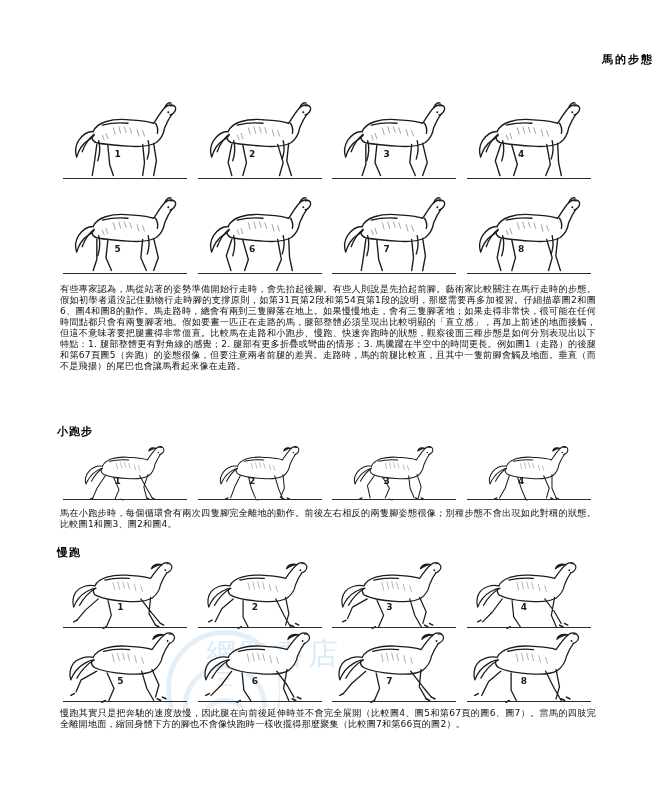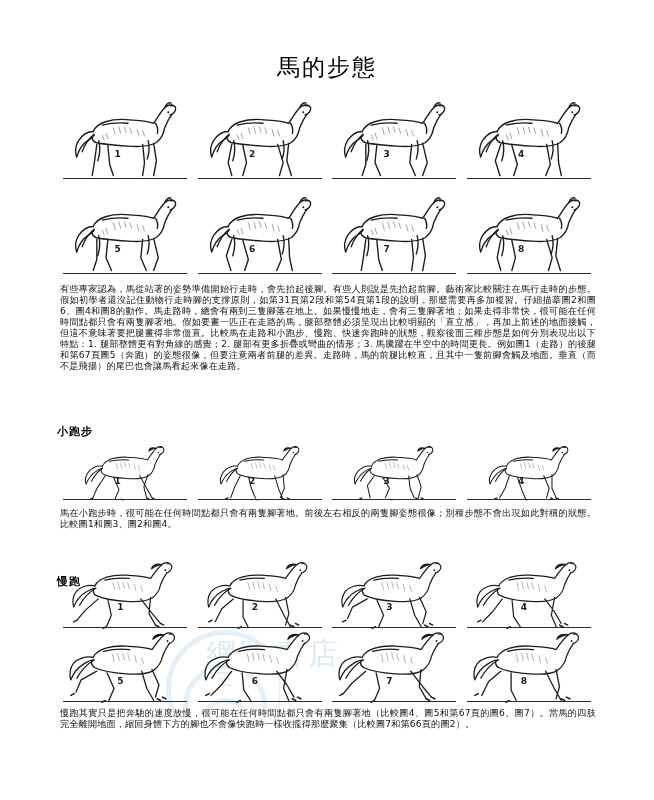--- a/index.html
+++ b/index.html
@@ -77,23 +77,23 @@
     font-size: 17px;
     color: #a9d2ec;
   }
 
   
   .doc-title {
     position: absolute;
     left: 0;
     top: 52px;
     width: 100%;
-    text-align: center;
-    font-size: 23px;
-    font-weight: normal;
+    text-align: right;
+    font-size: 11px;
+    font-weight: bold;
     letter-spacing: 2px;
     color: #000000;
     z-index: 4;
   }
 
   
   .fig-grid {
     position: absolute;
     display: flex;
     z-index: 3;
@@ -481,23 +481,23 @@
       <g stroke-width="0.8" opacity="0.5">
         <path d="M52 34 L54 42 M58 33 L60 41 M64 33 L66 40 M70 34 L72 41 M78 36 L80 43 M84 37 L86 44"></path>
       </g>
     </g>
   </svg>
         <span class="fig-num" style="left: 42%; bottom: 16px;">4</span>
         <div class="ground"></div>
       </div>
     </div>
 
-  <div class="para" style="left:60px; top:508px; width:536px;">馬在小跑步時，很可能在任何時間點都只會有兩隻腳著地。前後左右相反的兩隻腳姿態很像；別種步態不會出現如此對稱的狀態。比較圖1和圖3、圖2和圖4。</div>
-
-  <div class="section-head" style="left:57px; top:574px;">慢跑</div>
+  <div class="para" style="left:60px; top:508px; width:536px;">馬在小跑步時，每個循環會有兩次四隻腳完全離地的動作。前後左右相反的兩隻腳姿態很像；別種步態不會出現如此對稱的狀態。比較圖1和圖3、圖2和圖4。</div>
+
+  <div class="section-head" style="left:57px; top:545px;">慢跑</div>
 
   <div class="fig-grid" id="canter-row1" style="left:58px; top:558px; width:538px; height:72px;">
       <div class="fig-cell" style="width: 25%;">
   <svg viewBox="0 0 134 88" preserveAspectRatio="xMidYMax meet" class="horse-svg">
     <g fill="none" stroke="#1c1c1c" stroke-width="1.5" stroke-linecap="round" stroke-linejoin="round">
       <path d="M30 34 C34 24 52 20 68 21 C80 22 91 22 98 25 C102 19 107 12 112 8
                C115 5 121 5 122 8 C124 11 121 15 118 18 C115 22 112 28 110 33
                C109 39 105 45 100 49 C93 53 80 54 68 53 C53 52 38 49 32 46
                C27 44 27 38 30 34 Z" fill="#ffffff"></path>
       <path d="M112 8 C105 6 100 9 99 13 C103 10 108 8 112 8 Z" fill="#1c1c1c"></path>
@@ -675,16 +675,16 @@
       <g stroke-width="0.8" opacity="0.5">
         <path d="M52 30 L54 39 M58 29 L60 38 M64 29 L66 37 M70 30 L72 38 M78 32 L80 40 M86 34 L88 41"></path>
       </g>
     </g>
   </svg>
         <span class="fig-num" style="left: 44%; bottom: 18px;">8</span>
         <div class="ground"></div>
       </div>
     </div>
 
-  <div class="para" style="left:60px; top:708px; width:536px;">慢跑其實只是把奔馳的速度放慢，很可能在任何時間點都只會有兩隻腳著地（比較圖4、圖5和第67頁的圖6、圖7）。當馬的四肢完全離開地面，縮回身體下方的腳也不會像快跑時一樣收攏得那麼聚集（比較圖7和第66頁的圖2）。</div>
+  <div class="para" style="left:60px; top:708px; width:536px;">慢跑其實只是把奔馳的速度放慢，因此腿在向前後延伸時並不會完全展開（比較圖4、圖5和第67頁的圖6、圖7）。當馬的四肢完全離開地面，縮回身體下方的腳也不會像快跑時一樣收攏得那麼聚集（比較圖7和第66頁的圖2）。</div>
 
 
 </div>
 
 </body></html>

